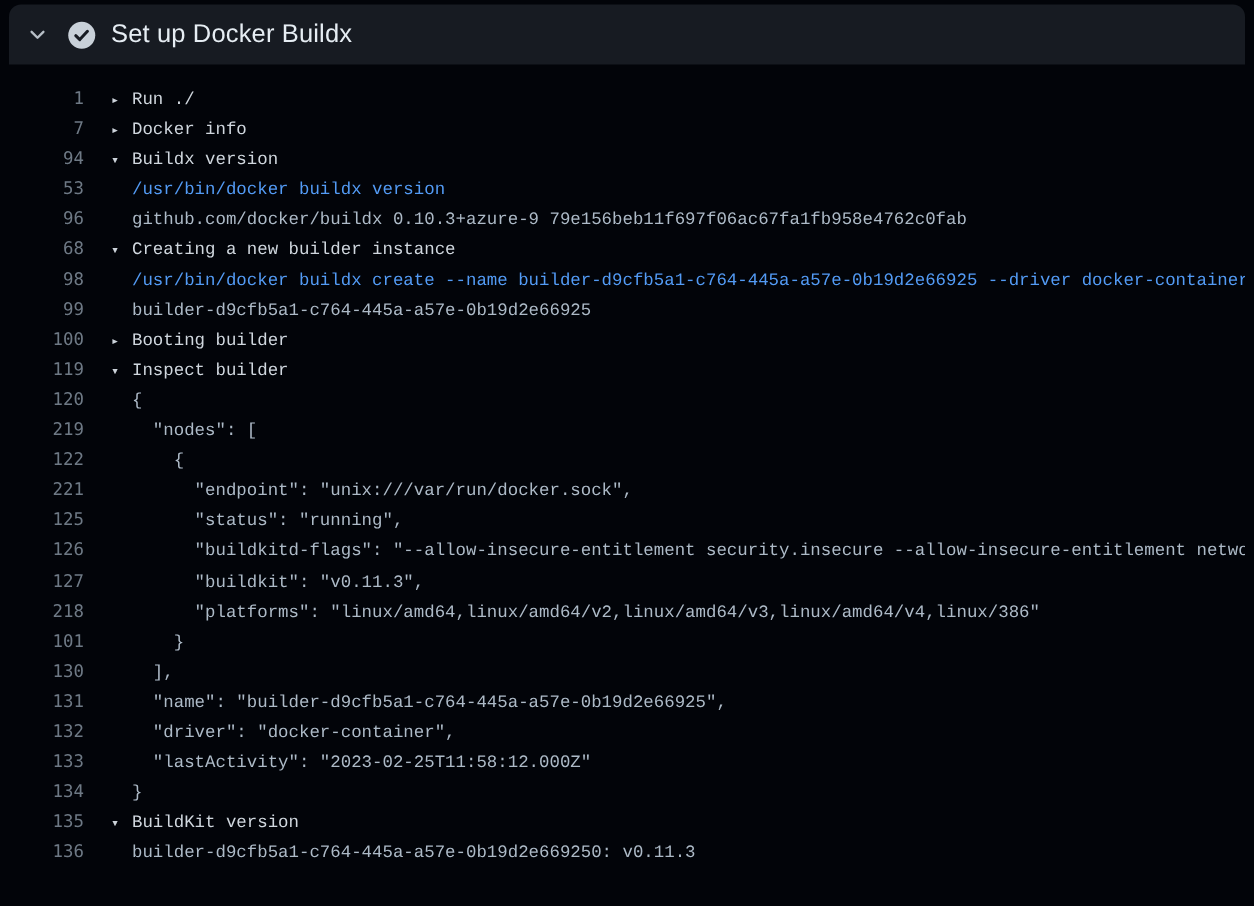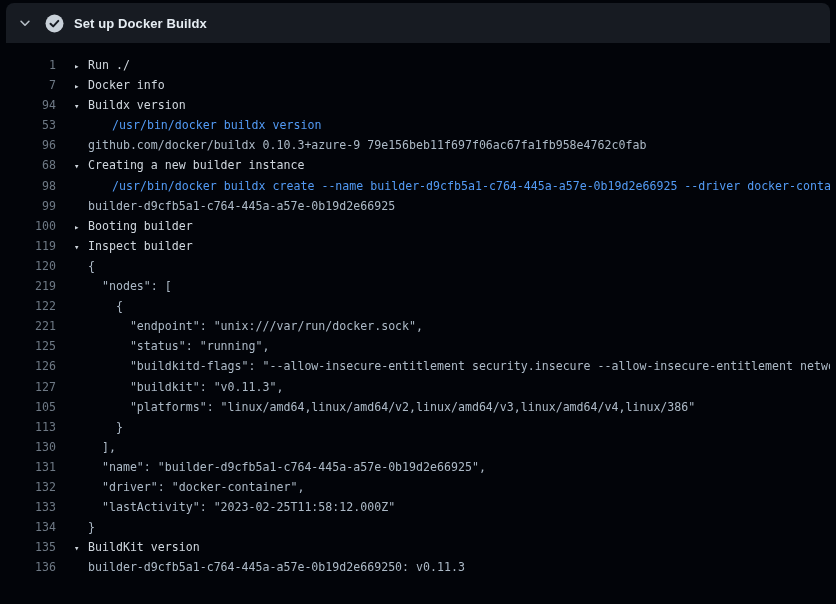--- a/index.html
+++ b/index.html
@@ -27,23 +27,22 @@
     background: transparent; border: none; cursor: pointer;
   }
   .status-wrap {
     margin-left: 10px;
     width: 19px; height: 19px;
     display: flex; align-items: center; justify-content: center;
   }
   .step-title {
     margin-left: 10px;
     color: #e6edf3;
-    font-size: 13px;
+    font-size: 17px;
     letter-spacing: 0.1px;
-    font-weight: bold;
   }
   .log-body {
     padding-top: 12px;
     font-family: "DejaVu Sans Mono", "Liberation Mono", monospace;
     font-size: 11.6px;
   }
   .row {
     display: flex;
     align-items: baseline;
     height: 20.1px;
@@ -58,24 +57,24 @@
     color: #6e7985;
     cursor: pointer;
   }
   .marker {
     flex: 0 0 14px;
     margin-left: 18px;
     color: #ccd3da;
     font-size: 9px;
     text-align: left;
   }
-  .text { color: #adbac7; }
+  .text { color: #adbac7; font-family: Liberation Mono, monospace; }
   .row.group .text { color: #d0d7de; }
   .row.group { cursor: pointer; }
-  .row.command .text { color: #539bf5; margin-left: 24px; }
+  .row.command .text { color: #539bf5; }
 </style>
 </head>
 <body>
 
 <div class="log-container">
   <div class="step-header">
     <button class="chev-btn">
       <span style="display:flex">
         <svg width="14" height="14" viewBox="0 0 16 16">
           <path d="M3.5 6 L8 10.5 L12.5 6" fill="none" stroke="#b7bfc7" stroke-width="1.8" stroke-linecap="round" stroke-linejoin="round"></path>
@@ -102,22 +101,22 @@
       <div class="row output"><span class="num">99</span><span class="marker"></span><span class="text">builder-d9cfb5a1-c764-445a-a57e-0b19d2e66925</span></div>
       <div class="row group"><span class="num">100</span><span class="marker">▸</span><span class="text">Booting builder</span></div>
       <div class="row group"><span class="num">119</span><span class="marker">▾</span><span class="text">Inspect builder</span></div>
       <div class="row output"><span class="num">120</span><span class="marker"></span><span class="text">{</span></div>
       <div class="row output"><span class="num">219</span><span class="marker"></span><span class="text">  "nodes": [</span></div>
       <div class="row output"><span class="num">122</span><span class="marker"></span><span class="text">    {</span></div>
       <div class="row output"><span class="num">221</span><span class="marker"></span><span class="text">      "endpoint": "unix:///var/run/docker.sock",</span></div>
       <div class="row output"><span class="num">125</span><span class="marker"></span><span class="text">      "status": "running",</span></div>
       <div class="row output"><span class="num">126</span><span class="marker"></span><span class="text">      "buildkitd-flags": "--allow-insecure-entitlement security.insecure --allow-insecure-entitlement network</span></div>
       <div class="row output"><span class="num">127</span><span class="marker"></span><span class="text">      "buildkit": "v0.11.3",</span></div>
-      <div class="row output"><span class="num">105</span><span class="marker"></span><span class="text">      "platforms": "linux/amd64,linux/amd64/v2,linux/amd64/v3,linux/amd64/v4,linux/386"</span></div>
-      <div class="row output"><span class="num">113</span><span class="marker"></span><span class="text">    }</span></div>
+      <div class="row output"><span class="num">218</span><span class="marker"></span><span class="text">      "platforms": "linux/amd64,linux/amd64/v2,linux/amd64/v3,linux/amd64/v4,linux/386"</span></div>
+      <div class="row output"><span class="num">101</span><span class="marker"></span><span class="text">    }</span></div>
       <div class="row output"><span class="num">130</span><span class="marker"></span><span class="text">  ],</span></div>
       <div class="row output"><span class="num">131</span><span class="marker"></span><span class="text">  "name": "builder-d9cfb5a1-c764-445a-a57e-0b19d2e66925",</span></div>
       <div class="row output"><span class="num">132</span><span class="marker"></span><span class="text">  "driver": "docker-container",</span></div>
       <div class="row output"><span class="num">133</span><span class="marker"></span><span class="text">  "lastActivity": "2023-02-25T11:58:12.000Z"</span></div>
       <div class="row output"><span class="num">134</span><span class="marker"></span><span class="text">}</span></div>
       <div class="row group"><span class="num">135</span><span class="marker">▾</span><span class="text">BuildKit version</span></div>
       <div class="row output"><span class="num">136</span><span class="marker"></span><span class="text">builder-d9cfb5a1-c764-445a-a57e-0b19d2e669250: v0.11.3</span></div>
     </div>
 </div>
 

